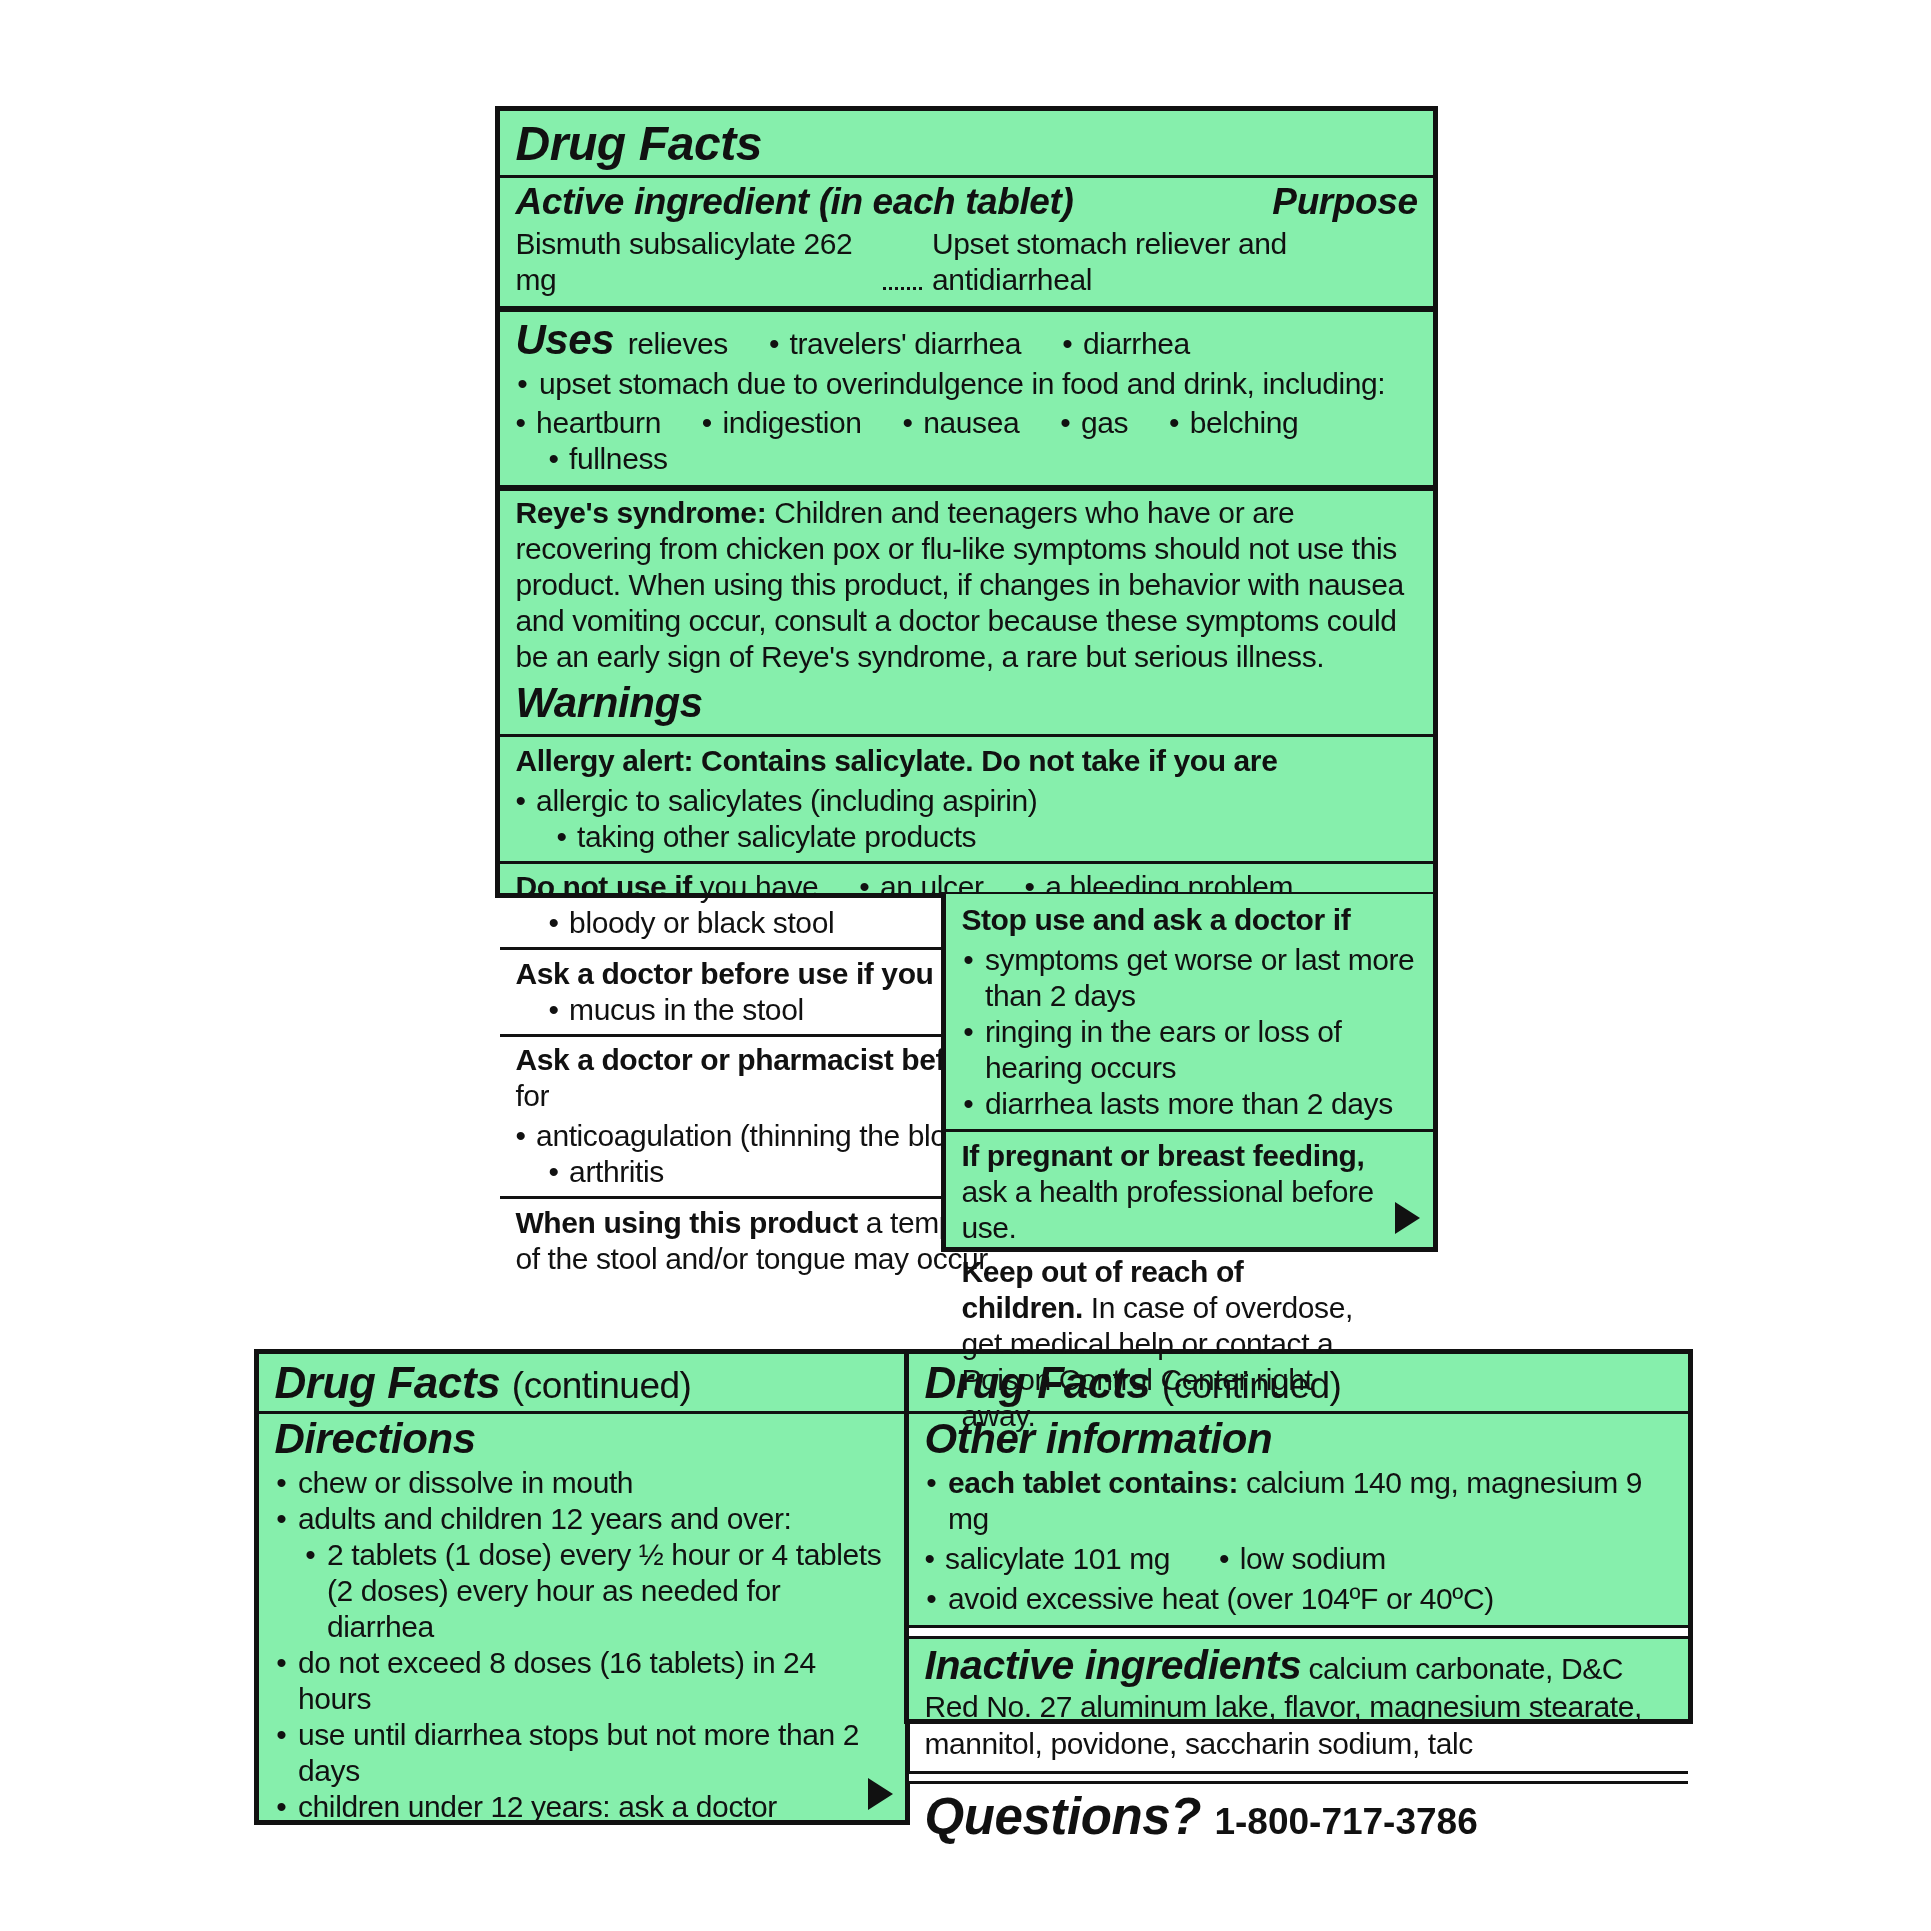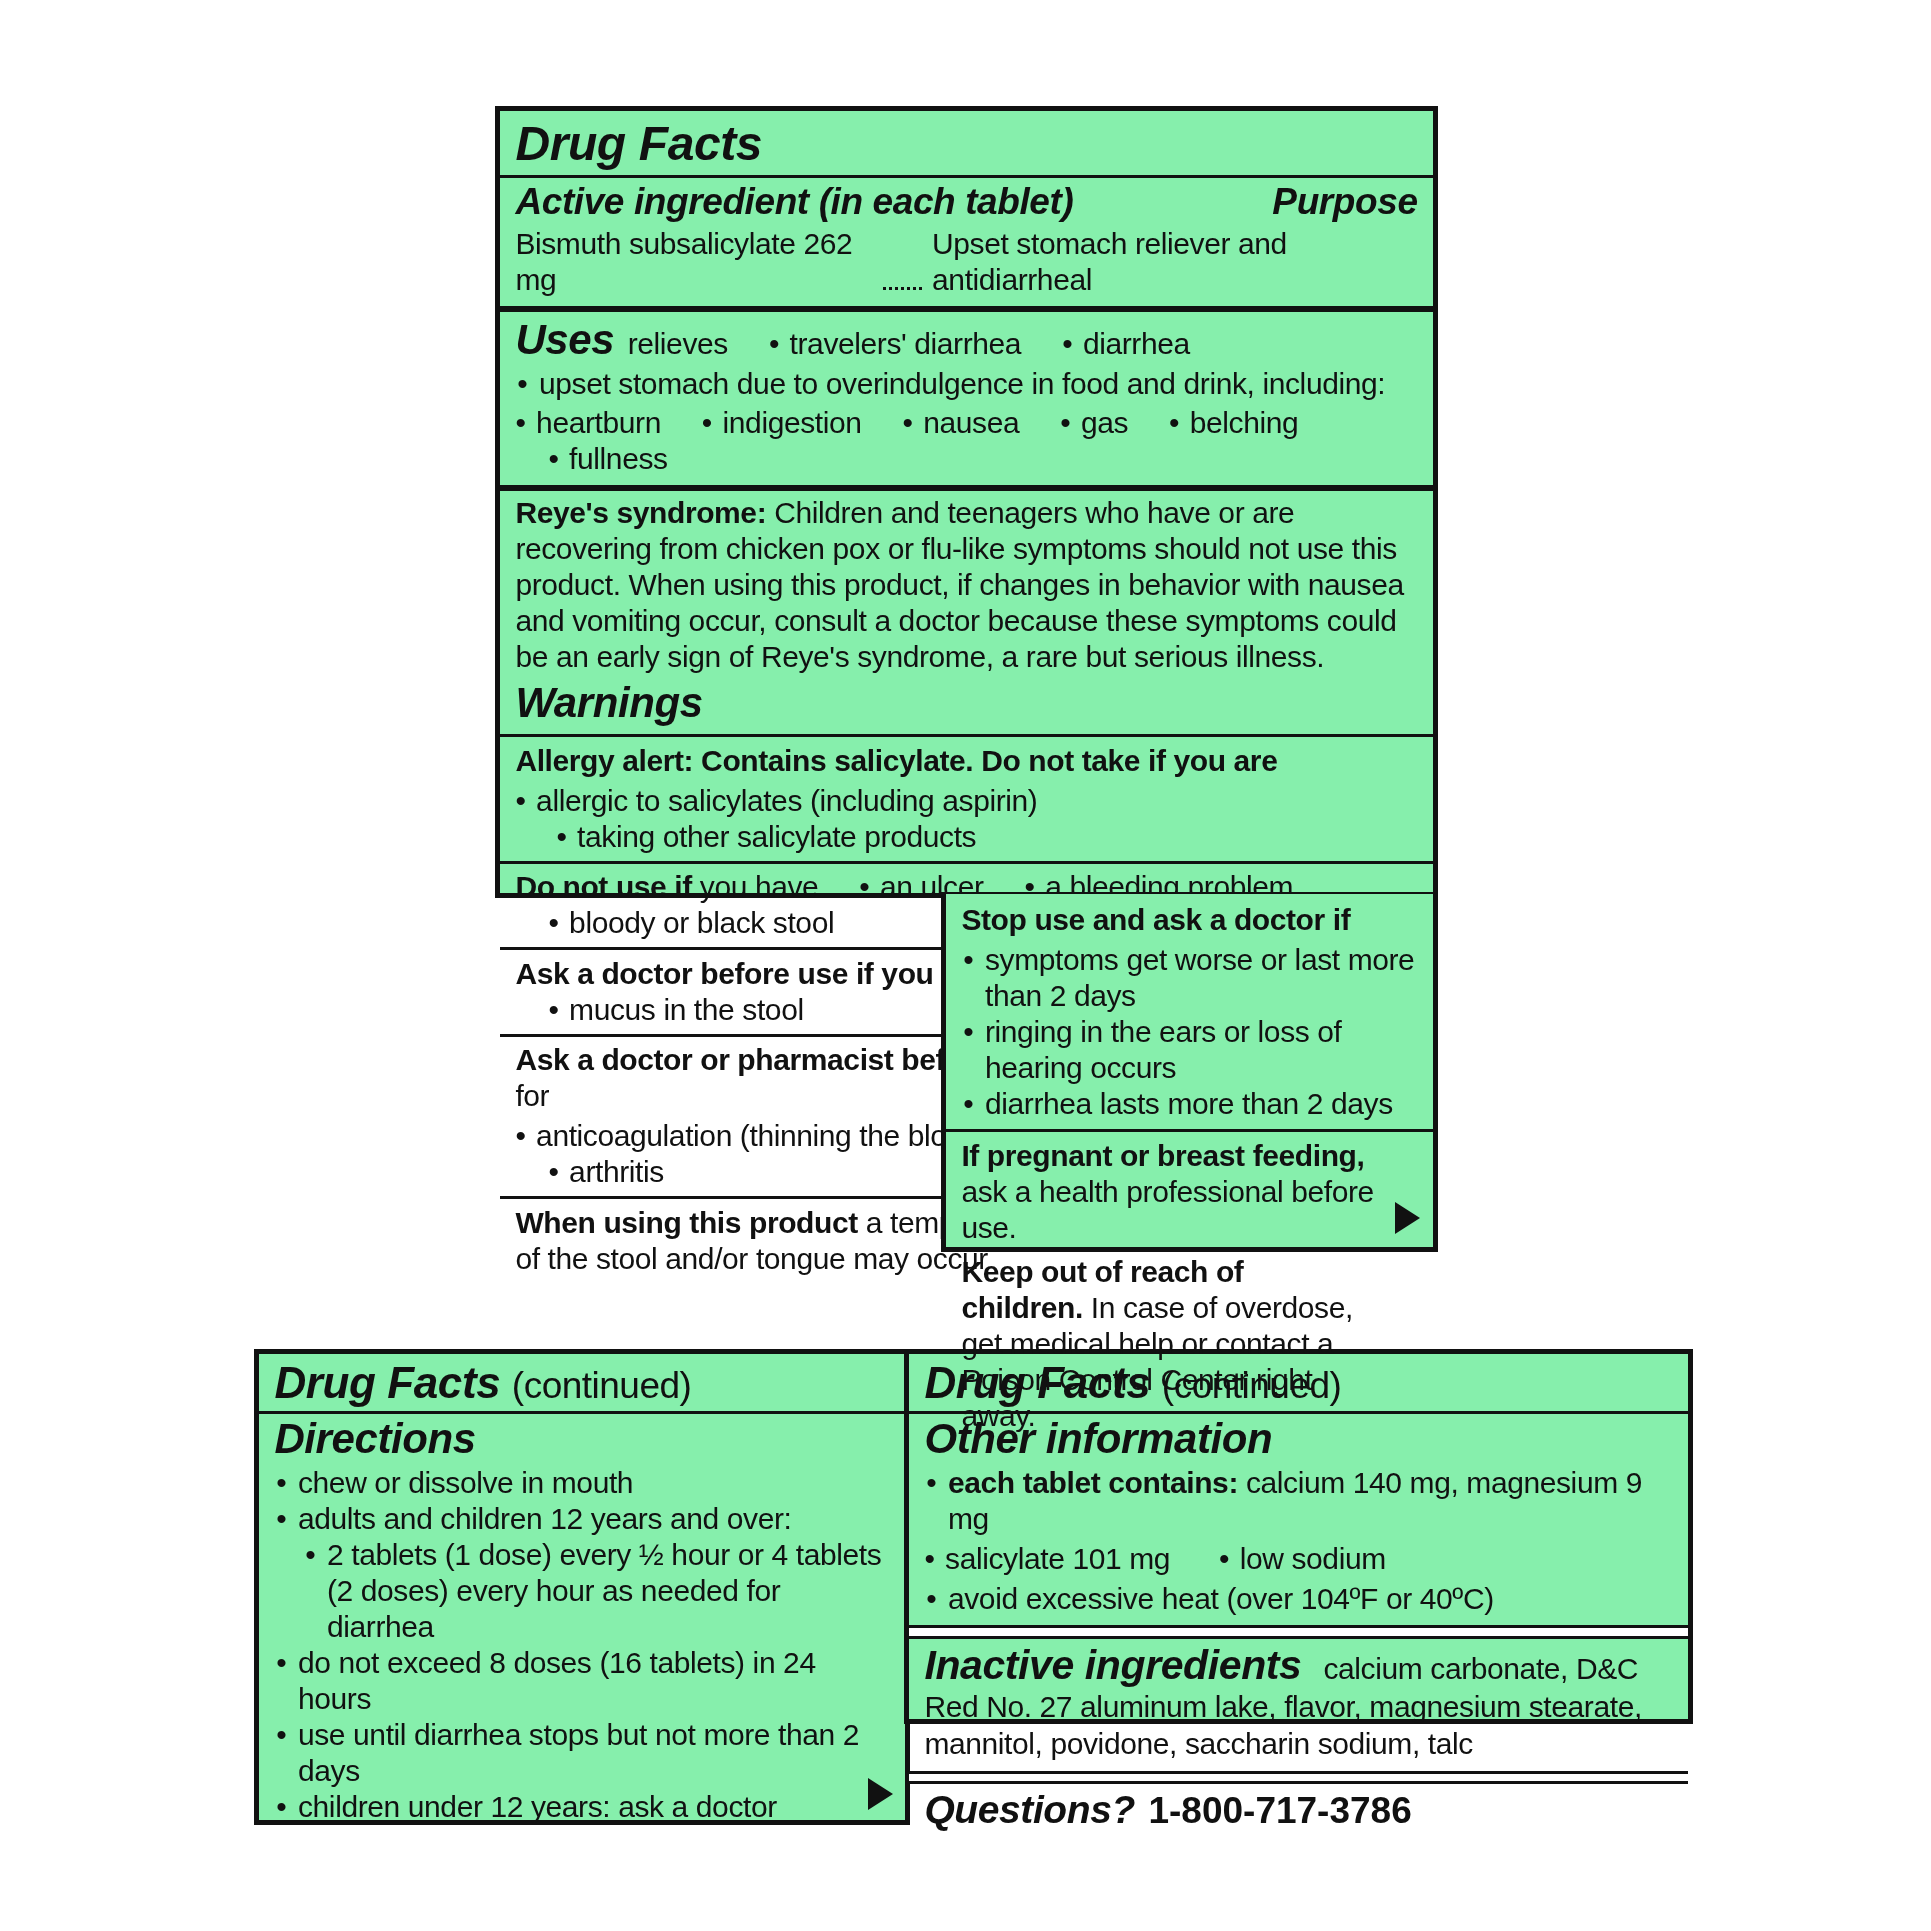--- a/index.html
+++ b/index.html
@@ -208,23 +208,23 @@
     <span class="ib">salicylate 101 mg</span>
     <span class="ib gap">low sodium</span>
   </div>
   <div class="pad body-txt li mt4 mb8">
     <span>avoid excessive heat (over 104ºF or 40ºC)</span>
   </div>
 
   <div class="divider-double"></div>
 
   <div class="pad body-txt mt6" style="line-height:1.25;">
-    <span class="t-head" style="font-size:41px;margin-right:22px;">Inactive ingredients</span><span>calcium carbonate, D&amp;C Red No. 27 aluminum lake, flavor, magnesium stearate, mannitol, povidone, saccharin sodium, talc</span>
+    <span class="t-head" style="font-size:41px;margin-right:7px;">Inactive ingredients</span><span>calcium carbonate, D&amp;C Red No. 27 aluminum lake, flavor, magnesium stearate, mannitol, povidone, saccharin sodium, talc</span>
   </div>
 
   <div class="divider-double mt8"></div>
 
   <div class="pad inline-head-row mt6">
-    <span class="t-head" style="font-size:39px;">Questions?</span>
+    <span class="t-head" style="font-size:51px;">Questions?</span>
     <span class="phone">1-800-717-3786</span>
   </div>
 </div>
 
 
 </body></html>

